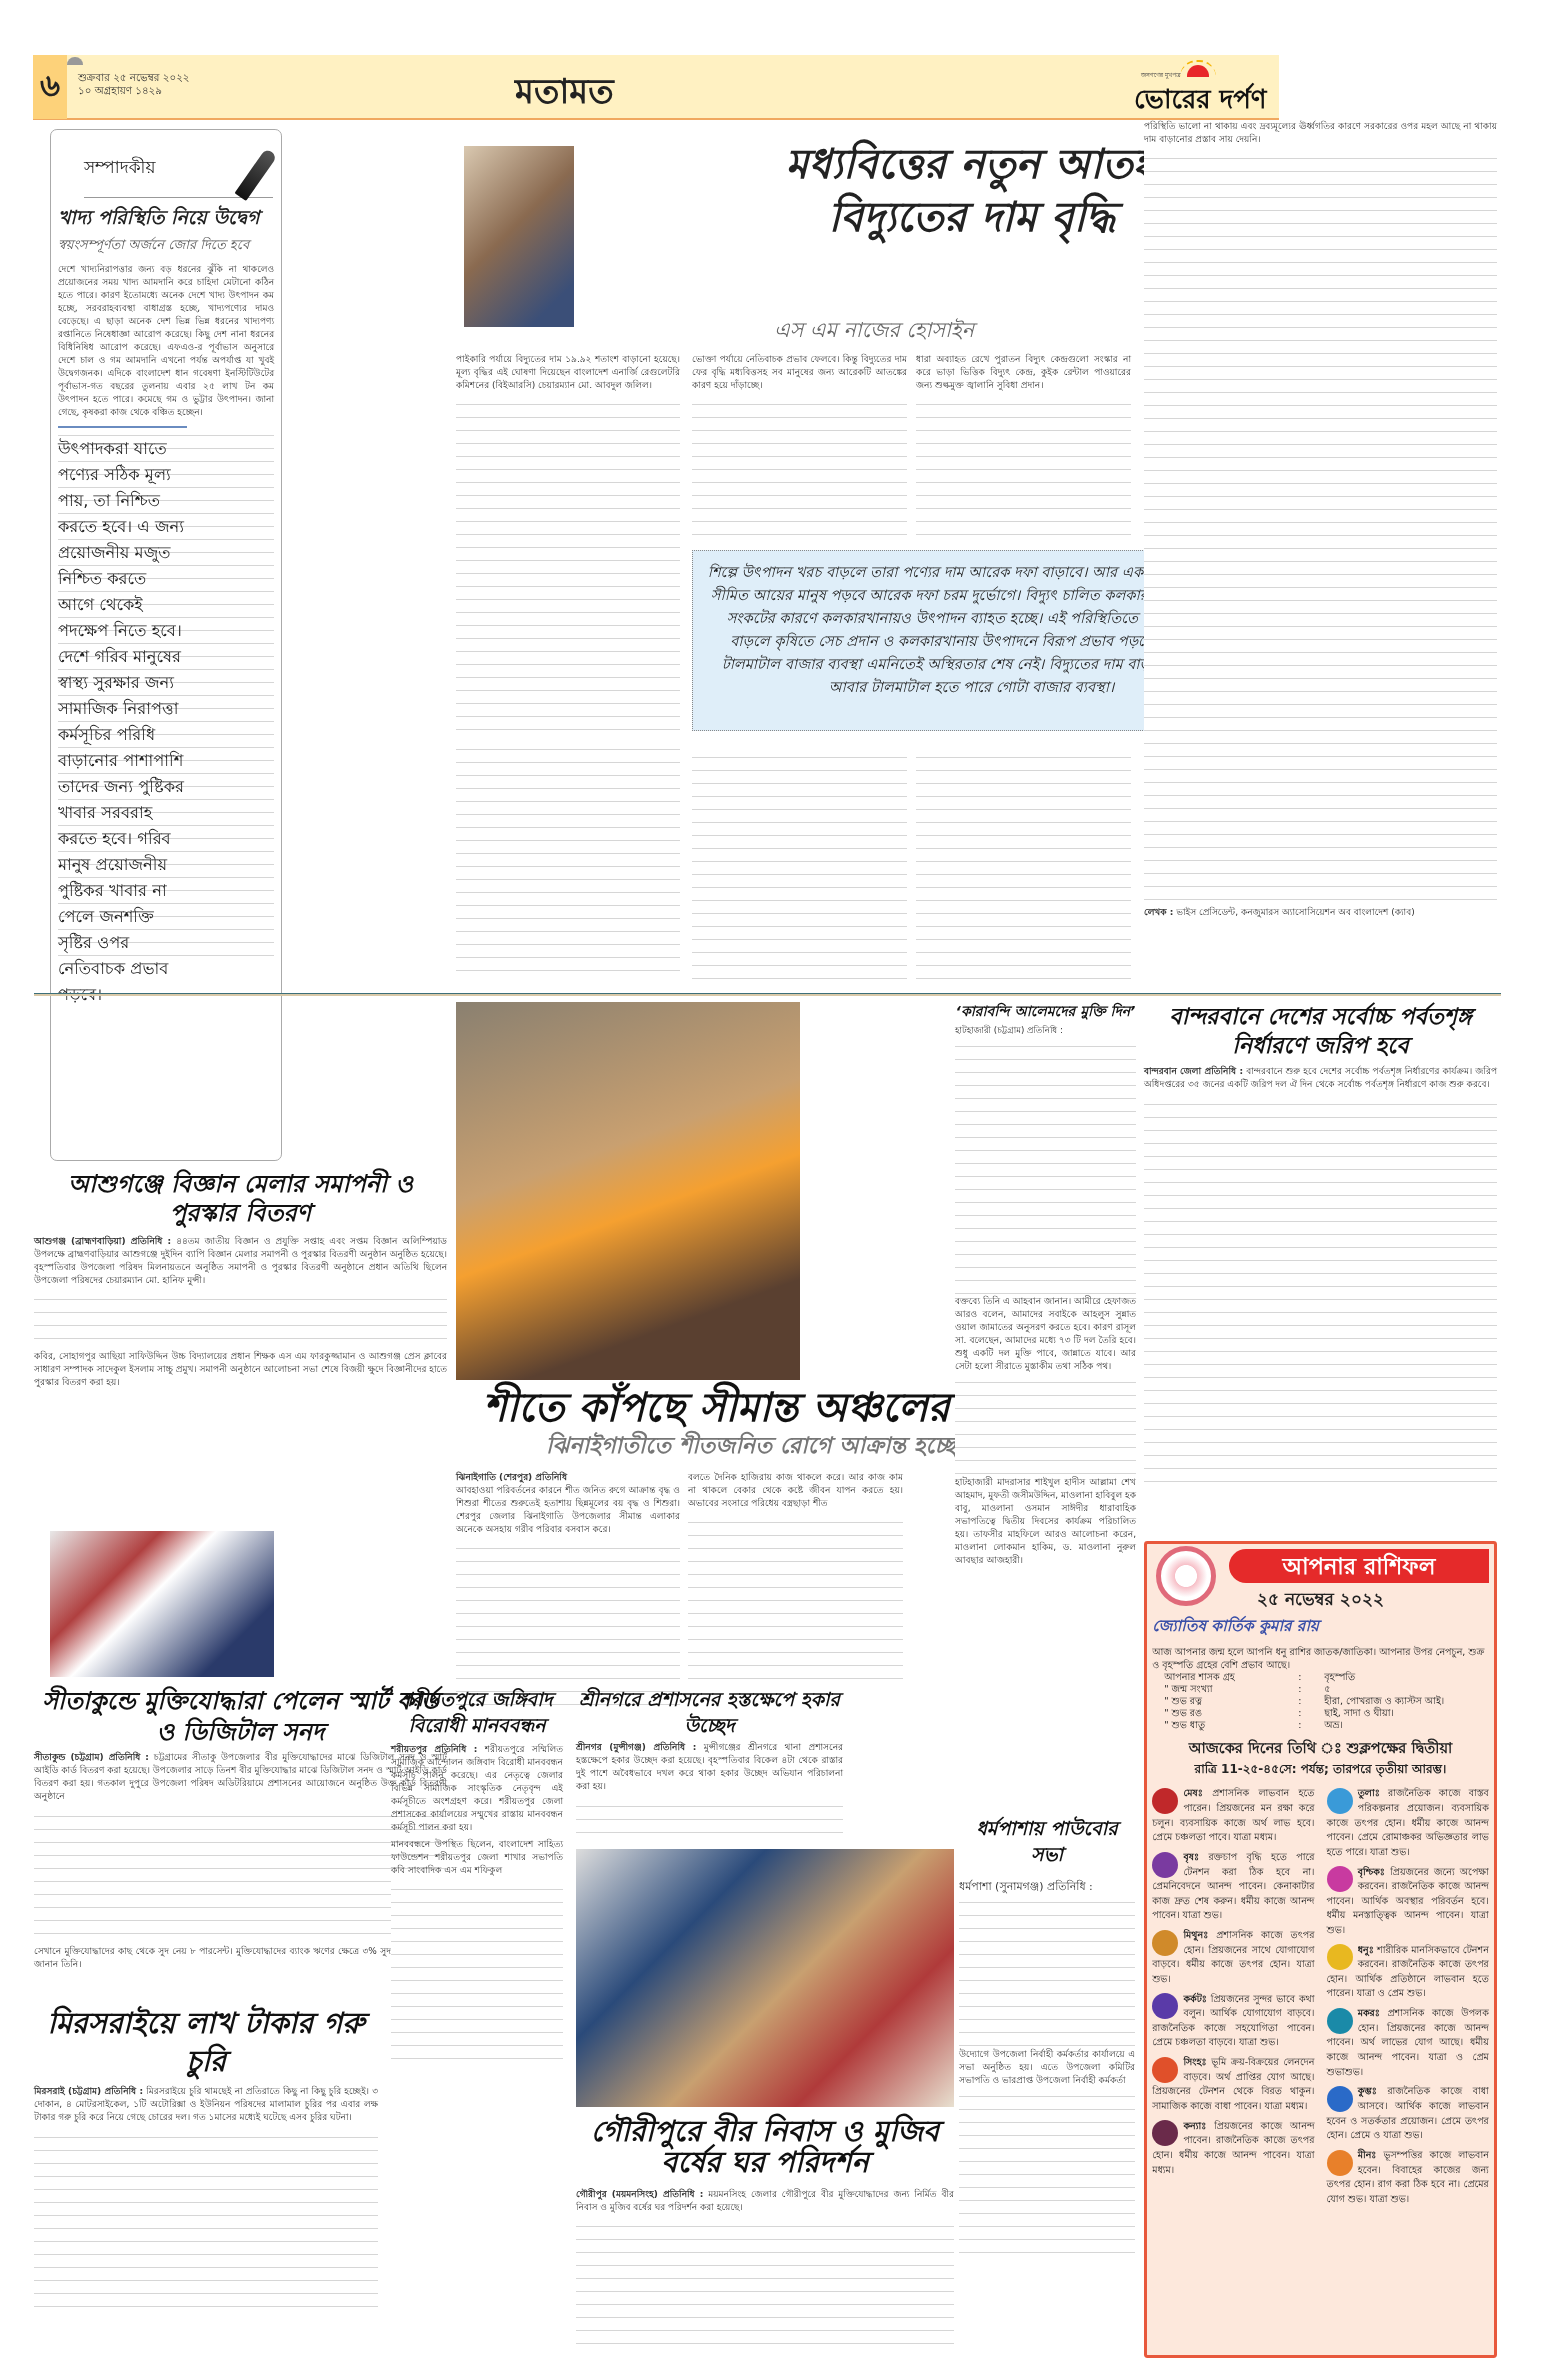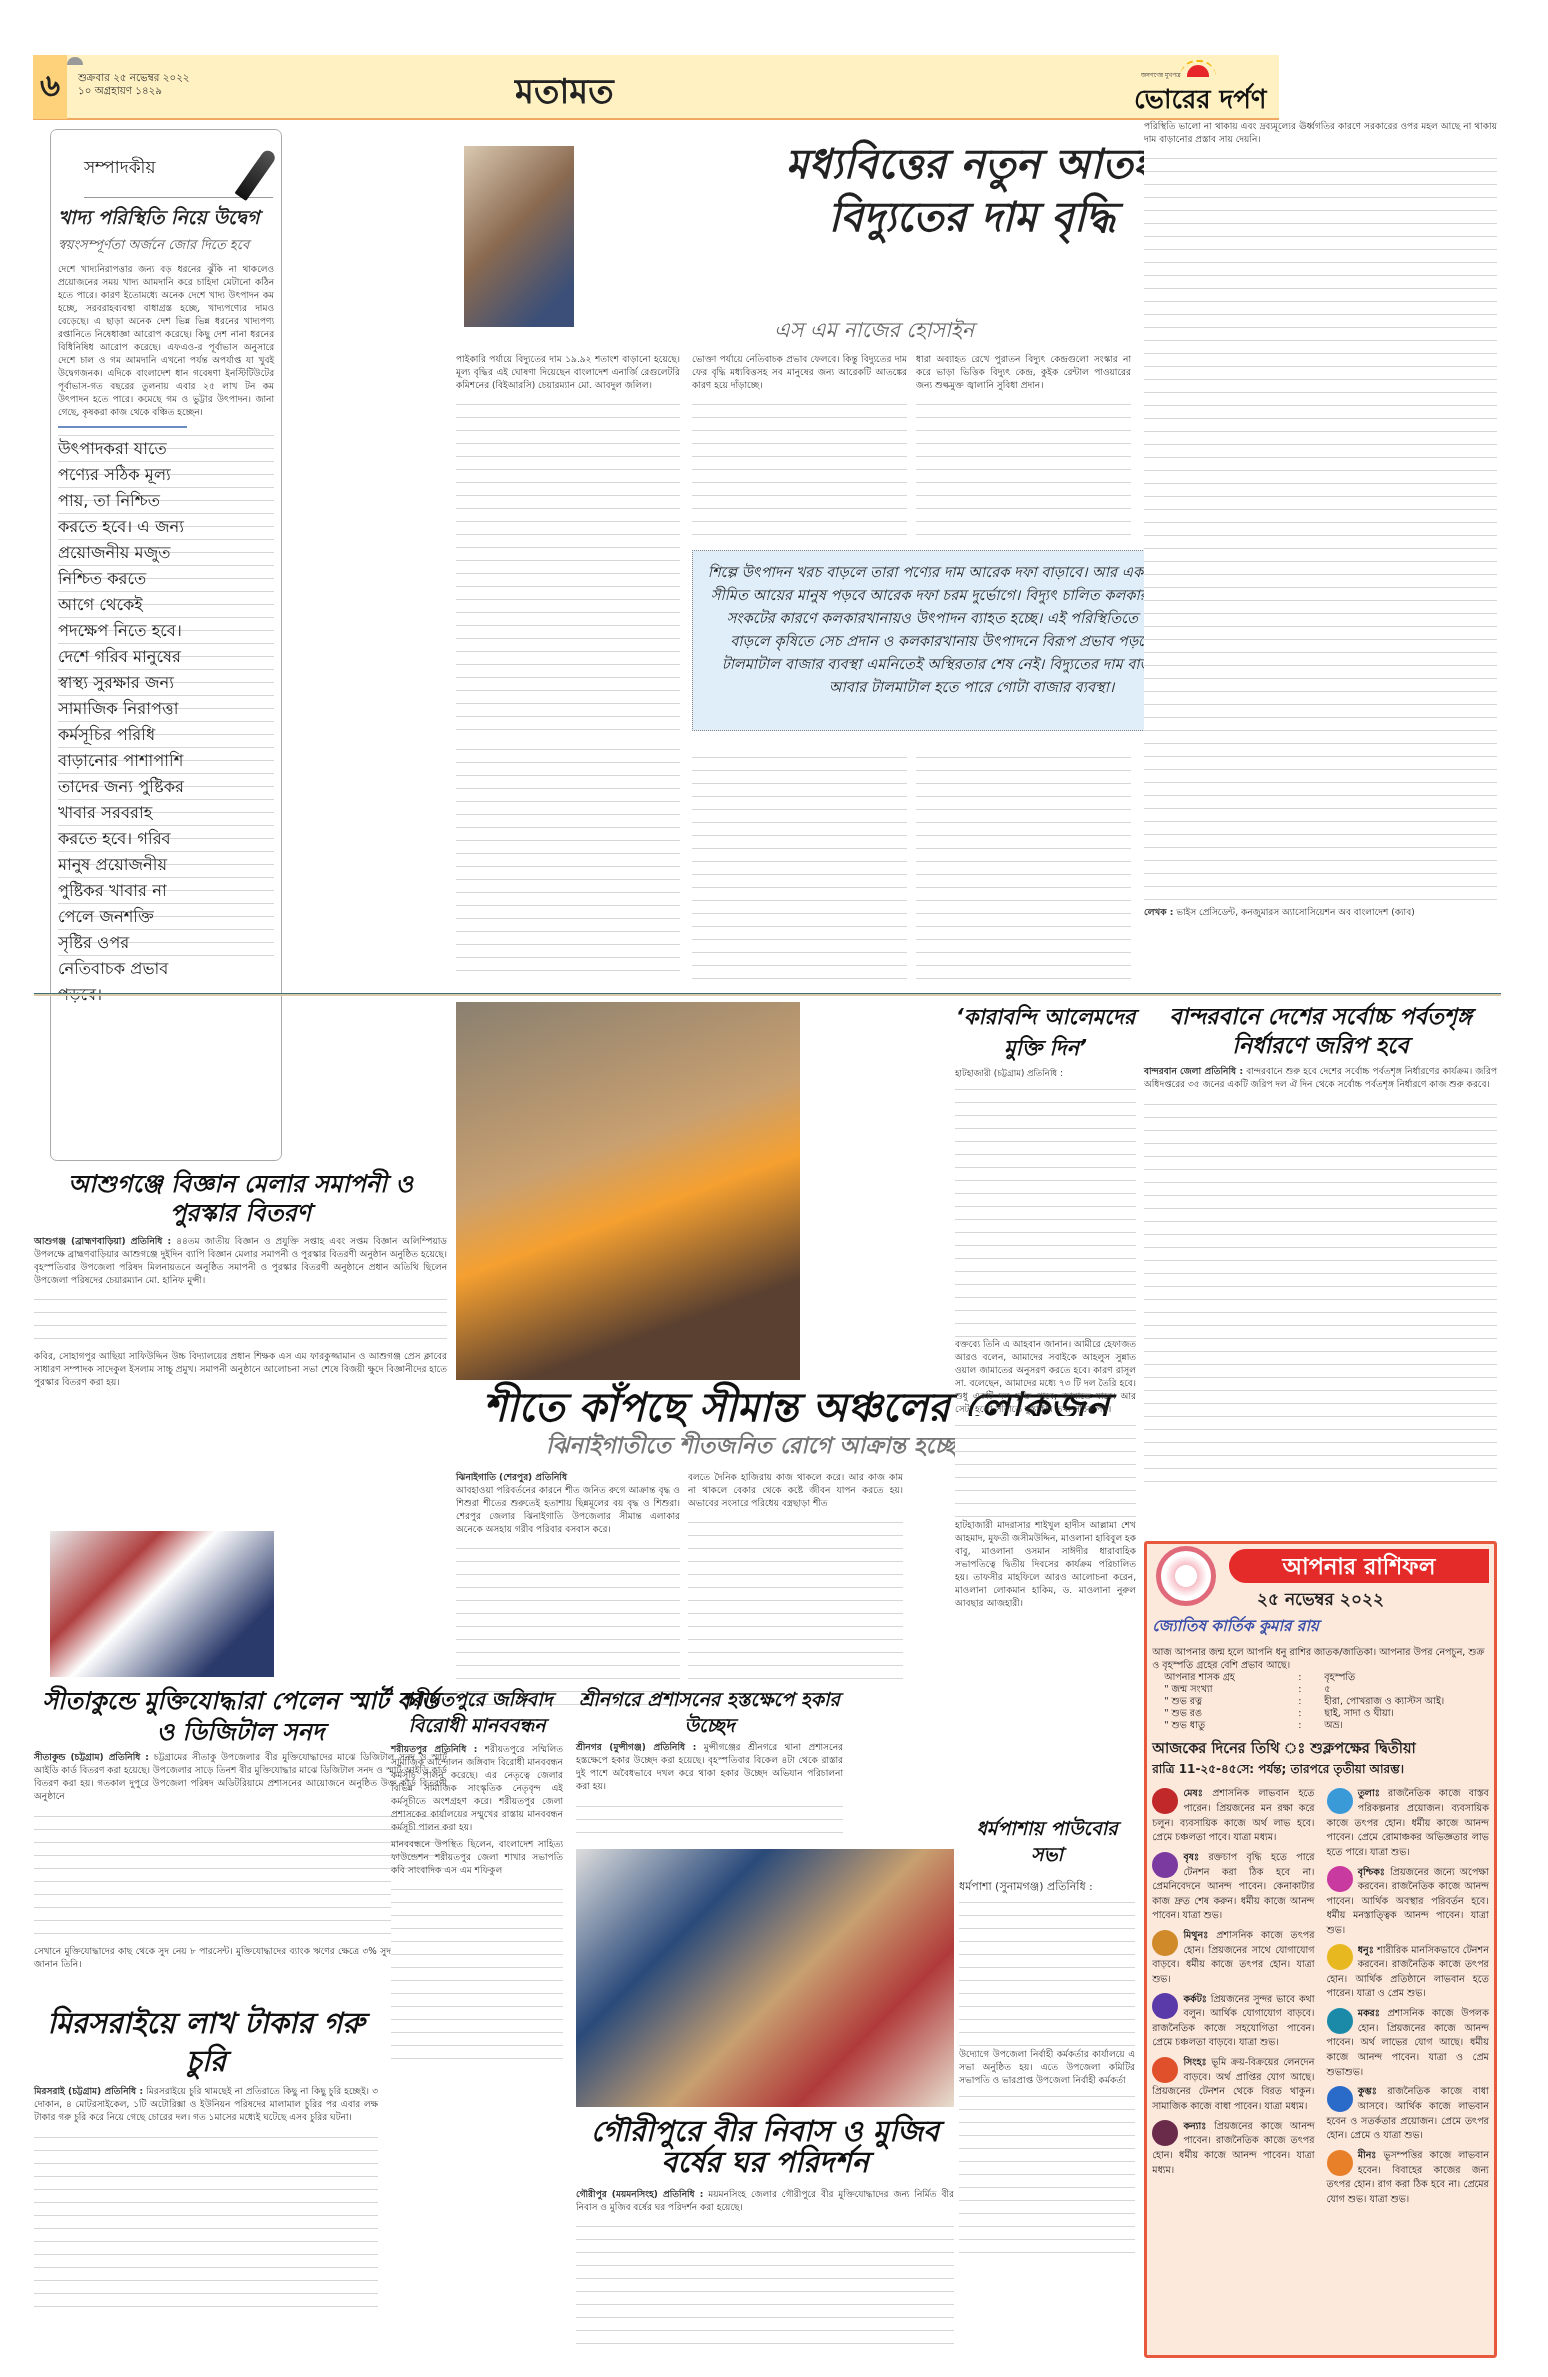--- a/index.html
+++ b/index.html
@@ -31,21 +31,21 @@
 .h2{font-weight:bold;text-align:center;font-style:italic;color:#111}
 .h3sub{color:#777;font-style:italic;font-weight:bold;text-align:center}
 .rashi{left:1144px;top:1541px;width:353px;height:817px;background:#fde8dc;border:3.4px solid #e8583c;border-radius:3.4px;padding:5.2px}
 .rashi-head{height:34px;margin-left:77px;background:#e52a2a;border-radius:17px 0 0 17px;color:#fff;font-size:22.4px;text-align:center;line-height:34px;font-weight:bold}
 .wheel{position:absolute;left:8.6px;top:1.7px;width:60px;height:60px;border-radius:50%;border:5.2px solid #e06a7a;background:radial-gradient(#fff 30%,#f7c0c8 32%,#fff 60%)}
 .rashi-date{text-align:center;font-size:17px;font-weight:bold;margin-top:3px}
 .rashi-auth{text-align:left;font-size:15.5px;color:#3a4fa8;font-style:italic;font-weight:bold}
 .rashi-intro{font-size:9.5px;line-height:13px;margin-top:5.2px}
 .rashi-row{display:flex;font-size:9.5px;line-height:12px}
 .rashi-row .k{width:146px;padding-left:12px}.rashi-row .c{width:26px}
-.tithi{text-align:left;font-size:14.6px;font-weight:bold;margin-top:6.9px;line-height:20.6px}
+.tithi{text-align:center;font-size:14.6px;font-weight:bold;margin-top:6.9px;line-height:20.6px}
 .signs{display:grid;grid-template-columns:1fr 1fr;column-gap:12px;margin-top:6.9px}
 .sign{font-size:9.5px;line-height:14.6px;text-align:justify;margin-bottom:5.2px}
 .sign .ic{float:left;width:26px;height:26px;border-radius:50%;margin:1.7px 5.2px 0 0}
 .sign b{font-weight:bold}
 </style>
 </head>
 <body>
 
 <div class="abs header">
   <div class="abs pagenum">৬</div>
@@ -118,21 +118,21 @@
   <b>ঝিনাইগাতি (শেরপুর) প্রতিনিধি</b><br>
   <span>আবহাওয়া পরিবর্তনের কারনে শীত জনিত রুগে আক্রান্ত বৃদ্ধ ও শিশুরা শীতের শুরুতেই হতাশায় ছিন্নমূলের বয় বৃদ্ধ ও শিশুরা। শেরপুর জেলার ঝিনাইগাতি উপজেলার সীমান্ত এলাকার অনেকে অসহায় গরীব পরিবার বসবাস করে।</span>
   <div class="filler" style="height:172px;margin-top:3.4px"></div>
 </div>
 <div class="abs body-txt" style="left:688px;top:1471px;width:215px">
   <span>বলতে দৈনিক হাজিরায় কাজ থাকলে করে। আর কাজ কাম না থাকলে বেকার থেকে কষ্টে জীবন যাপন করতে হয়। অভাবের সংসারে পরিধেয় বস্ত্রছাড়া শীত</span>
   <div class="filler" style="height:172px;margin-top:3.4px"></div>
 </div>
 
 <div class="abs" style="left:955px;top:1002px;width:181px">
-  <div class="h2" style="font-size:21px;line-height:31px">‘কারাবন্দি আলেমদের মুক্তি দিন’</div>
+  <div class="h2" style="font-size:14px;line-height:19px">‘কারাবন্দি আলেমদের মুক্তি দিন’</div>
   <div class="body-txt" style="font-size:8.6px;margin-top:3.4px">হাটহাজারী (চট্টগ্রাম) প্রতিনিধি :</div>
   <div class="filler" style="height:258px"></div>
   <div class="body-txt">বক্তব্যে তিনি এ আহবান জানান। আমীরে হেফাজত আরও বলেন, আমাদের সবাইকে আহলুস সুন্নাত ওয়াল জামাতের অনুসরণ করতে হবে। কারণ রাসূল সা. বলেছেন, আমাদের মধ্যে ৭৩ টি দল তৈরি হবে। শুধু একটি দল মুক্তি পাবে, জান্নাতে যাবে। আর সেটা হলো সীরাতে মুস্তাকীম তথা সঠিক পথ।</div>
   <div class="filler" style="height:103px"></div>
   <div class="body-txt">হাটহাজারী মাদরাসার শাইখুল হাদীস আল্লামা শেখ আহমাদ, মুফতী জসীমউদ্দিন, মাওলানা হাবিবুল হক বাবু, মাওলানা ওসমান সাঈদীর ধারাবাহিক সভাপতিত্বে দ্বিতীয় দিবসের কার্যক্রম পরিচালিত হয়। তাফসীর মাহফিলে আরও আলোচনা করেন, মাওলানা লোকমান হাকিম, ড. মাওলানা নুরুল আবছার আজহারী।</div>
 </div>
 
 <div class="abs" style="left:1144px;top:1002px;width:353px">
   <div class="h2" style="font-size:22.4px;line-height:29px">বান্দরবানে দেশের সর্বোচ্চ পর্বতশৃঙ্গ নির্ধারণে জরিপ হবে</div>
   <div class="body-txt" style="margin-top:5.2px"><b>বান্দরবান জেলা প্রতিনিধি :</b> <span>বান্দরবানে শুরু হবে দেশের সর্বোচ্চ পর্বতশৃঙ্গ নির্ধারণের কার্যক্রম। জরিপ অধিদপ্তরের ৩৫ জনের একটি জরিপ দল ঐ দিন থেকে সর্বোচ্চ পর্বতশৃঙ্গ নির্ধারণে কাজ শুরু করবে।</span></div>

